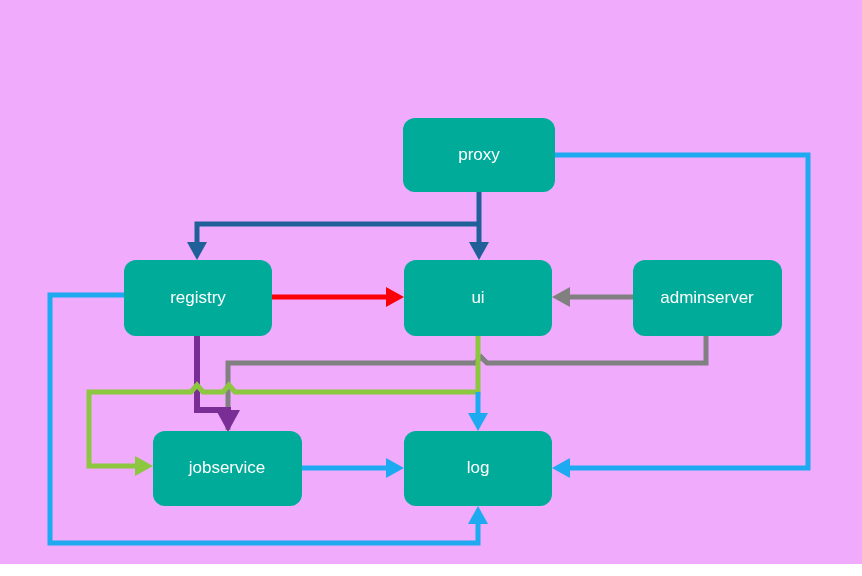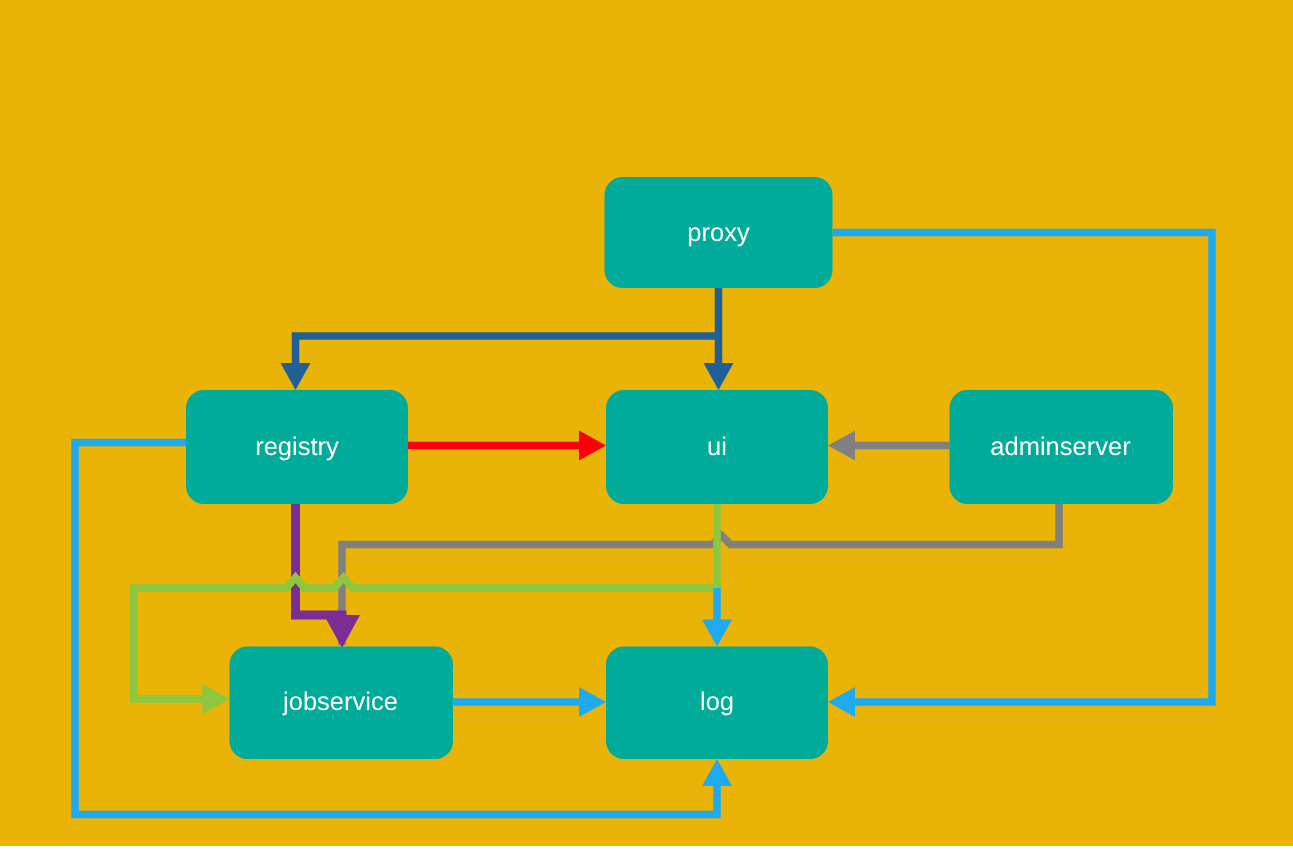--- a/index.html
+++ b/index.html
@@ -10,21 +10,21 @@
   body {
     width: 862px;
     height: 576px;
     font-family: "Liberation Sans", sans-serif;
     overflow: hidden;
   }
   #diagram-root {
     position: relative;
     width: 862px;
     height: 564px;
-    background: #eab308;
+    background: #f0abfc;
   }
   svg#diagram-svg {
     display: block;
     width: 862px;
     height: 576px;
   }
   .node-rect {
     fill: #00ab9a;
   }
   .node-label {

